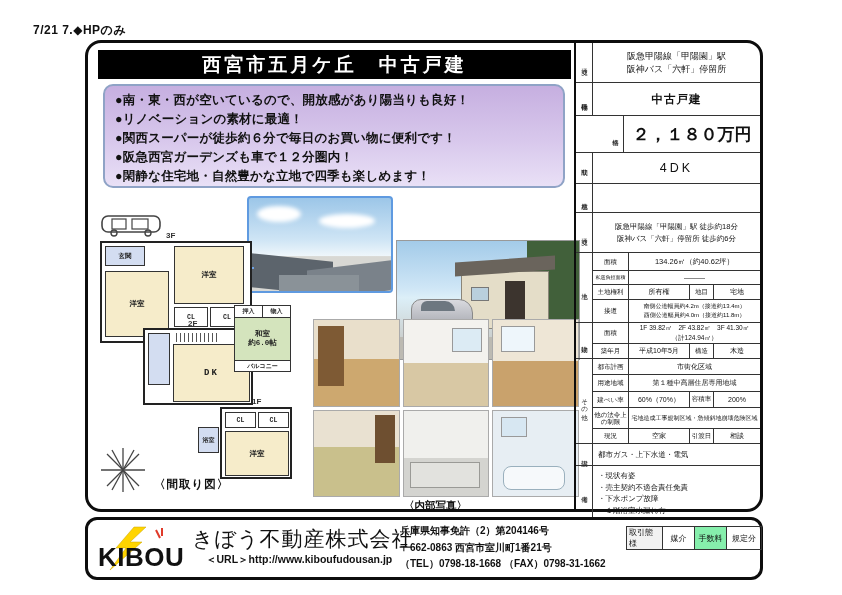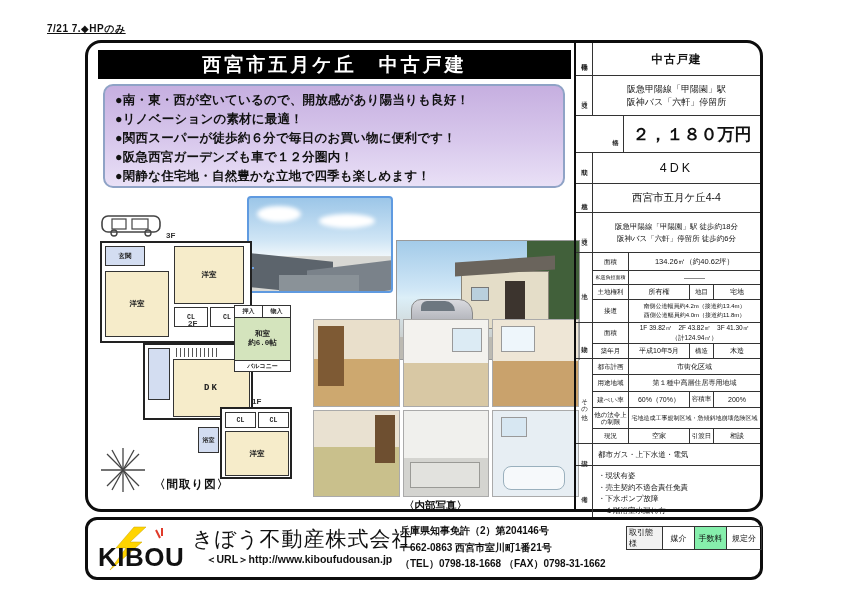--- a/index.html
+++ b/index.html
@@ -1,20 +1,20 @@
 <!DOCTYPE html>
 <html><head>
 <meta charset="utf-8">
 <style>
   * { margin:0; padding:0; box-sizing:border-box; }
   body { background:#fff; font-family:"Liberation Sans","DejaVu Sans",sans-serif; color:#111; }
   .page { position:relative; width:842px; height:595px; background:#fff; overflow:hidden; }
   .pre { white-space:pre-line; }
 
-  .note { position:absolute; left:47px; top:22px; font-size:10px; font-weight:bold; letter-spacing:.5px;text-decoration:underline; }
+  .note { position:absolute; left:33px; top:22px; font-size:12px; font-weight:bold; letter-spacing:.5px; }
 
   .main-box { position:absolute; left:85px; top:40px; width:678px; height:472px;
               border:3px solid #0d0d0d; border-radius:16px; background:#fff; }
 
   .title-bar { position:absolute; left:10px; top:7px; width:473px; height:29px; background:#000;
                color:#fff; font-size:19px; font-weight:bold; letter-spacing:3px;
                display:flex; align-items:center; justify-content:center; }
 
   .highlights { position:absolute; left:15px; top:41px; width:462px; height:104px;
                 background:linear-gradient(180deg,#c6afe0 0%,#d8c8ec 55%,#e9e0f6 100%);
@@ -136,21 +136,21 @@
       <div class="flabel" style="left:74px;top:30px;">3F</div>
       <div class="cluster" style="left:8px;top:40px;width:152px;height:102px;">
         <div class="room wet" style="left:3px;top:3px;width:40px;height:20px;font-size:6.5px;">玄関</div>
         <div class="room beige" style="left:3px;top:28px;width:64px;height:66px;">洋室</div>
         <div class="room beige" style="left:72px;top:3px;width:70px;height:58px;">洋室</div>
         <div class="room" style="left:72px;top:64px;width:34px;height:20px;font-size:6.5px;">CL</div>
         <div class="room" style="left:108px;top:64px;width:34px;height:20px;font-size:6.5px;">CL</div>
       </div>
 
       <div class="flabel" style="left:96px;top:118px;">2F</div>
-      <div class="cluster" style="left:51px;top:142px;width:110px;height:77px;">
+      <div class="cluster" style="left:51px;top:127px;width:110px;height:77px;">
         <div class="room hatch" style="left:28px;top:3px;width:46px;height:9px;border:0;"></div>
         <div class="room wet" style="left:3px;top:3px;width:22px;height:52px;"></div>
         <div class="room beige" style="left:28px;top:14px;width:77px;height:58px;font-size:9px;letter-spacing:2px;">DK</div>
       </div>
       <div class="room" style="left:142px;top:104px;width:29px;height:13px;font-size:6px;background:#fff;">押入</div>
       <div class="room" style="left:170px;top:104px;width:29px;height:13px;font-size:6px;background:#fff;">物入</div>
       <div class="room green pre" style="left:142px;top:116px;width:57px;height:44px;line-height:1.2;">和室
 約6.0帖</div>
       <div class="room" style="left:142px;top:159px;width:57px;height:12px;font-size:6px;background:#fff;">バルコニー</div>
 
@@ -193,40 +193,39 @@
         <div style="position:absolute;left:6px;bottom:8px;width:70px;height:26px;background:#e2e2de;border:1px solid #9a9a96;"></div>
       </div>
       <div class="tile" style="background:linear-gradient(180deg,#e7eef3 0 100%);">
         <div style="position:absolute;left:8px;top:6px;width:26px;height:20px;background:#d7e7f2;border:1px solid #999;"></div>
         <div style="position:absolute;left:10px;bottom:6px;width:62px;height:24px;background:#f6f9fb;border:1px solid #9ab0bd;border-radius:8px;"></div>
       </div>
     </div>
     <div class="int-caption">〈内部写真〉</div>
 
     <div class="spec">
-      <div class="srow" style="height:33px;">
-        <div class="slab">物件種目</div>
-        <div class="sval" style="font-size:11.5px;font-weight:bold;letter-spacing:1px;">中古戸建</div>
-      </div>
       <div class="srow" style="height:40px;">
         <div class="slab">交通</div>
         <div class="sval pre" style="font-size:9px;line-height:1.4;">阪急甲陽線「甲陽園」駅
 阪神バス「六軒」停留所</div>
       </div>
+      <div class="srow" style="height:33px;">
+        <div class="slab">物件種目</div>
+        <div class="sval" style="font-size:11.5px;font-weight:bold;letter-spacing:1px;">中古戸建</div>
+      </div>
       <div class="srow" style="height:37px;padding-left:31px;">
         <div class="slab">価格</div>
         <div class="sval" style="font-size:17px;font-weight:bold;">２，１８０万円</div>
       </div>
       <div class="srow" style="height:31px;">
         <div class="slab">間取り</div>
         <div class="sval" style="font-size:12.5px;letter-spacing:3px;">4DK</div>
       </div>
       <div class="srow" style="height:29px;">
         <div class="slab">所在地</div>
-        <div class="sval" style="font-size:10.5px;">西宮市五月ケ丘4-4</div>
       </div>
       <div class="srow" style="height:40px;">
         <div class="slab">交通</div>
         <div class="sval pre" style="font-size:7.5px;line-height:1.6;">阪急甲陽線「甲陽園」駅 徒歩約18分
 阪神バス「六軒」停留所 徒歩約6分</div>
       </div>
 
       <div class="sgroup">
         <div class="slab" style="border-bottom:1px solid #333;">土地</div>
         <div class="gcol">

